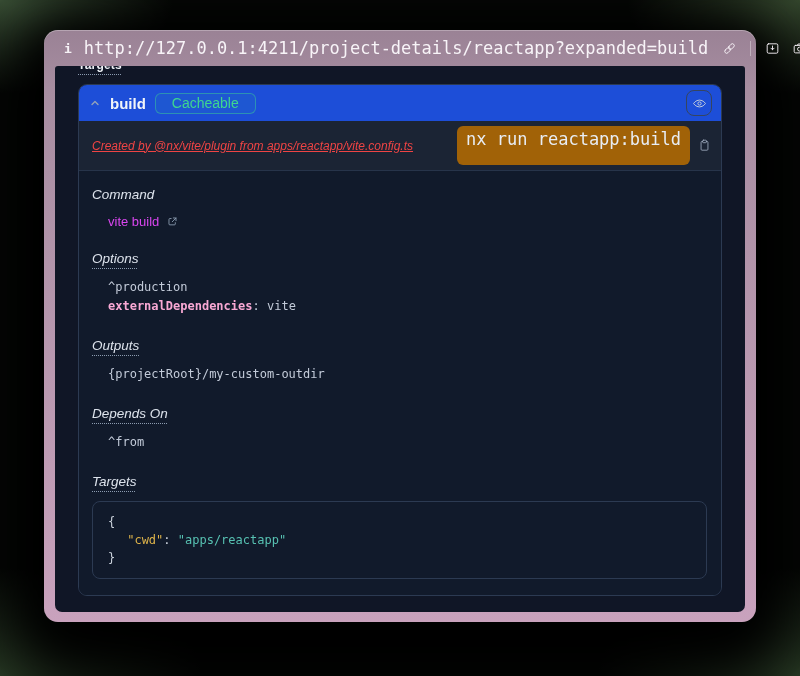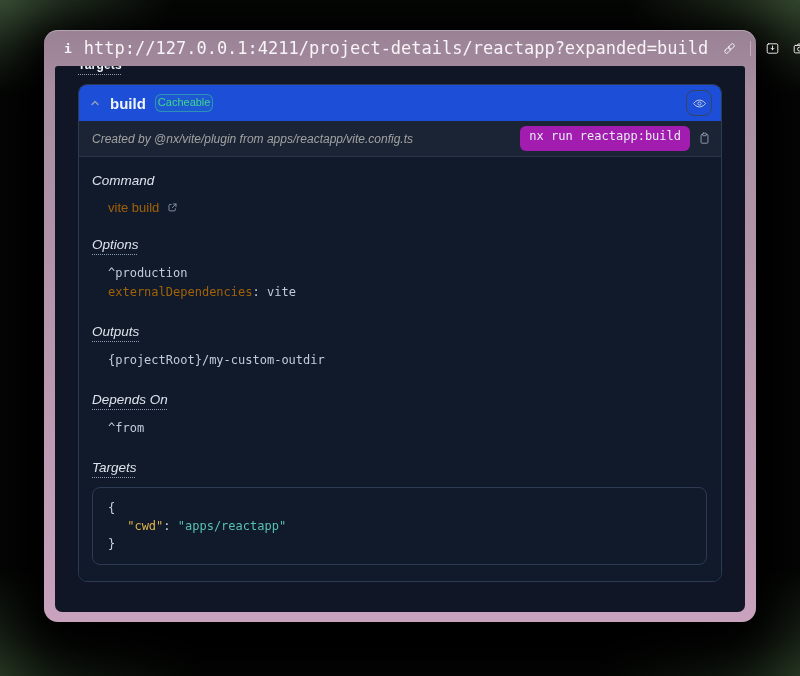--- a/index.html
+++ b/index.html
@@ -57,52 +57,52 @@
           margin-top: 12px; overflow: hidden; }
   .card-head {
     display: flex; align-items: center; gap: 9px; padding: 5px 9px 5px 10px;
     background: #1d4ed8; cursor: default;
   }
   .chev { color: #94a3b8; display: inline-flex; }
   .chev svg { width: 12px; height: 12px; stroke: currentColor; fill: none; stroke-width: 1.8;
               stroke-linecap: round; stroke-linejoin: round; }
   .t-name { font-size: 15px; font-weight: 700; color: #f1f5f9; }
   .badge {
-    font-size: 11px; color: #3fd68f; border: 1px solid rgba(63,214,143,.45);
-    background: rgba(63,214,143,.07); border-radius: 6px; padding: 2px 2px 3px; line-height: 1;
+    font-size: 14px; color: #3fd68f; border: 1px solid rgba(63,214,143,.45);
+    background: rgba(63,214,143,.07); border-radius: 6px; padding: 2px 16px 3px; line-height: 1;
   }
   .eye-btn {
     margin-left: auto; width: 26px; height: 26px; border-radius: 8px;
     border: 1px solid #36455f; background: transparent; color: #c6cfdc;
     display: inline-flex; align-items: center; justify-content: center; cursor: pointer;
   }
   .eye-btn svg { width: 15px; height: 15px; stroke: currentColor; fill: none; stroke-width: 1.5; }
   .card-strip {
     display: flex; align-items: center; padding: 5px 9px 5px 13px;
     background: #1b2434; border-bottom: 1px solid #27344a;
   }
-  .created-by { font-size: 12px; font-style: italic; color: #a3a3a3; }
+  .created-by { font-size: 12px; font-style: italic; color: #ef4444; text-decoration: underline; }
   .strip-right { margin-left: auto; display: flex; align-items: center; gap: 7px; }
   .run-cmd {
-    font-family: "DejaVu Sans Mono", monospace; font-size: 12px; color: #e8edf4;
-    background: #a21caf; border-radius: 6px; padding: 3px 9px 8px; white-space: nowrap;
+    font-family: "DejaVu Sans Mono", monospace; font-size: 17px; color: #e8edf4;
+    background: #a16207; border-radius: 6px; padding: 3px 9px 16px; white-space: nowrap;
   }
   .copy-btn { background: none; border: none; color: #9aa7ba; display: inline-flex; cursor: pointer; padding: 0; }
   .copy-btn svg { width: 15px; height: 15px; stroke: currentColor; fill: none; stroke-width: 1.4;
                   stroke-linecap: round; stroke-linejoin: round; }
   .card-body { padding: 16px 14px 16px 13px; background: #111a2b; }
   .sec-h { font-size: 13.5px; font-weight: 500; color: #dde3ec; display: table; margin: 22px 0 12px; font-style: italic; }
   .sec-h.first { margin-top: 0; }
   .indent { padding-left: 16px; }
-  .cmd-line { display: flex; align-items: center; gap: 7px; font-size: 13px; color: #a16207; width: max-content; }
+  .cmd-line { display: flex; align-items: center; gap: 7px; font-size: 13px; color: #d946ef; width: max-content; }
   .cmd-line svg { width: 13px; height: 13px; stroke: #8fa0b5; fill: none; stroke-width: 1.6;
                   stroke-linecap: round; stroke-linejoin: round; }
   .mono-list { list-style: none; font-family: "DejaVu Sans Mono", monospace; font-size: 12px;
                line-height: 19px; color: #c3cbd9; }
-  .mono-list b { font-weight: 400; color: #a16207; }
+  .mono-list b { font-weight: 700; color: #f9a8d4; }
   .code-box {
     border: 1px solid #2c3a52; border-radius: 8px; padding: 11px 15px;
     font-family: "DejaVu Sans Mono", monospace; font-size: 12px; line-height: 18px;
     color: #ccd3dd; background: #111a2b; margin-top: 2px;
   }
   .code-box .ln2 { padding-left: 1.6em; }
   .tok-key { color: #dfb44a; }
   .tok-val { color: #57c1b2; }
 </style>
 </head>

